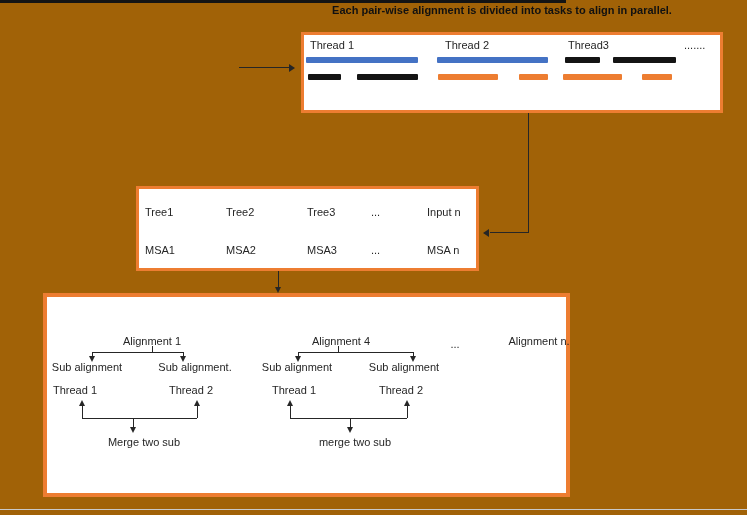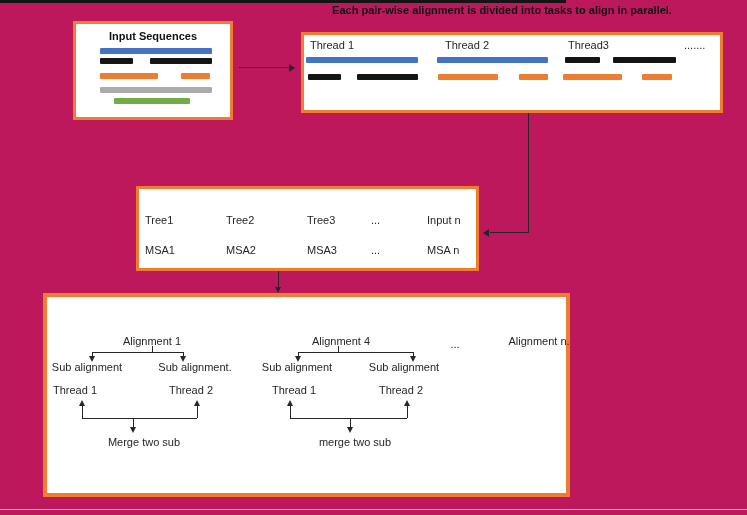--- a/index.html
+++ b/index.html
@@ -1,16 +1,16 @@
 <!DOCTYPE html>
 <html><head>
 <meta charset="utf-8">
 <style>
   html,body{margin:0;padding:0;background:#ffffff;}
-  .canvas{position:relative;width:747px;height:515px;background:#be185d;overflow:hidden;
+  .canvas{position:relative;width:747px;height:515px;background:#a16207;overflow:hidden;
           font-family:"Liberation Sans", sans-serif;color:#1f1f1f;}
   .topline{position:absolute;left:0;top:0;width:566px;height:2.5px;background:#141414;}
   .bottomline{position:absolute;left:0;top:509px;width:747px;height:1.2px;background:#c9c9c9;}
 
   .box{position:absolute;border:3px solid #ED7D31;background:#fff;box-sizing:border-box;}
   .box-title{position:absolute;left:0;right:0;text-align:center;font-weight:bold;
              font-size:11px;color:#111;white-space:nowrap;}
 
   .caption{position:absolute;left:282px;top:4px;width:440px;text-align:center;
            font-weight:bold;font-size:11px;color:#111;white-space:nowrap;}
@@ -20,21 +20,21 @@
   .progressive-box{left:136px;top:186px;width:343px;height:85px;}
   .iterative-box{left:43px;top:293px;width:527px;height:204px;border-width:4px;}
 
   .bars{position:absolute;inset:0;}
   .bar-seg{position:absolute;height:5.5px;border-radius:1px;}
 
   .plabel{position:absolute;top:4px;font-size:11px;color:#262626;white-space:nowrap;}
   .pt0{left:6px}.pt1{left:141px}.pt2{left:264px}.pt3{left:380px}
 
   .pcol{position:absolute;font-size:11px;color:#262626;white-space:nowrap;}
-  .rowT{top:25px}.rowM{top:55px}
+  .rowT{top:17px}.rowM{top:55px}
   .c0{left:6px}.c1{left:87px}.c2{left:168px}.c3{left:232px}.c4{left:288px}
   .prog-title{top:5px;}
 
   .it-title{top:14px;}
   .lbl{position:absolute;font-size:11px;color:#262626;white-space:nowrap;transform:translateX(-50%);text-align:center;}
 
   .hline{position:absolute;height:1.3px;background:#262626;}
   .vline{position:absolute;width:1.3px;background:#262626;}
   .ah{position:absolute;width:0;height:0;}
   .ah-right{border-top:4px solid transparent;border-bottom:4px solid transparent;border-left:6.5px solid #262626;}
@@ -44,32 +44,20 @@
 </style>
 </head>
 <body>
 
 <div class="canvas">
 
   <div class="topline"></div>
 
   <div class="caption">Each pair-wise alignment is divided into tasks to align in parallel.</div>
 
-  <div class="box input-box">
-    <div class="box-title" style="top:6px">Input Sequences</div>
-    <div class="bars">
-        <div class="bar-seg" style="left: 24px; top: 24px; width: 112px; background: rgb(68, 114, 196);"></div>
-        <div class="bar-seg" style="left: 24px; top: 34px; width: 33px; background: rgb(20, 20, 20);"></div>
-        <div class="bar-seg" style="left: 74px; top: 34px; width: 62px; background: rgb(20, 20, 20);"></div>
-        <div class="bar-seg" style="left: 24px; top: 49px; width: 58px; background: rgb(237, 125, 49);"></div>
-        <div class="bar-seg" style="left: 105px; top: 49px; width: 29px; background: rgb(237, 125, 49);"></div>
-        <div class="bar-seg" style="left: 24px; top: 63px; width: 112px; background: rgb(171, 171, 171);"></div>
-        <div class="bar-seg" style="left: 38px; top: 74px; width: 76px; background: rgb(112, 173, 71);"></div>
-      </div>
-  </div>
 
   <div>
     <div class="hline" style="left:239px;top:67px;width:50px"></div>
     <div class="ah ah-right" style="left:289px;top:63.6px"></div>
   </div>
 
   <div class="box parallel-box">
     <span class="plabel pt0">Thread 1</span>
     <span class="plabel pt1">Thread 2</span>
     <span class="plabel pt2">Thread3</span>

